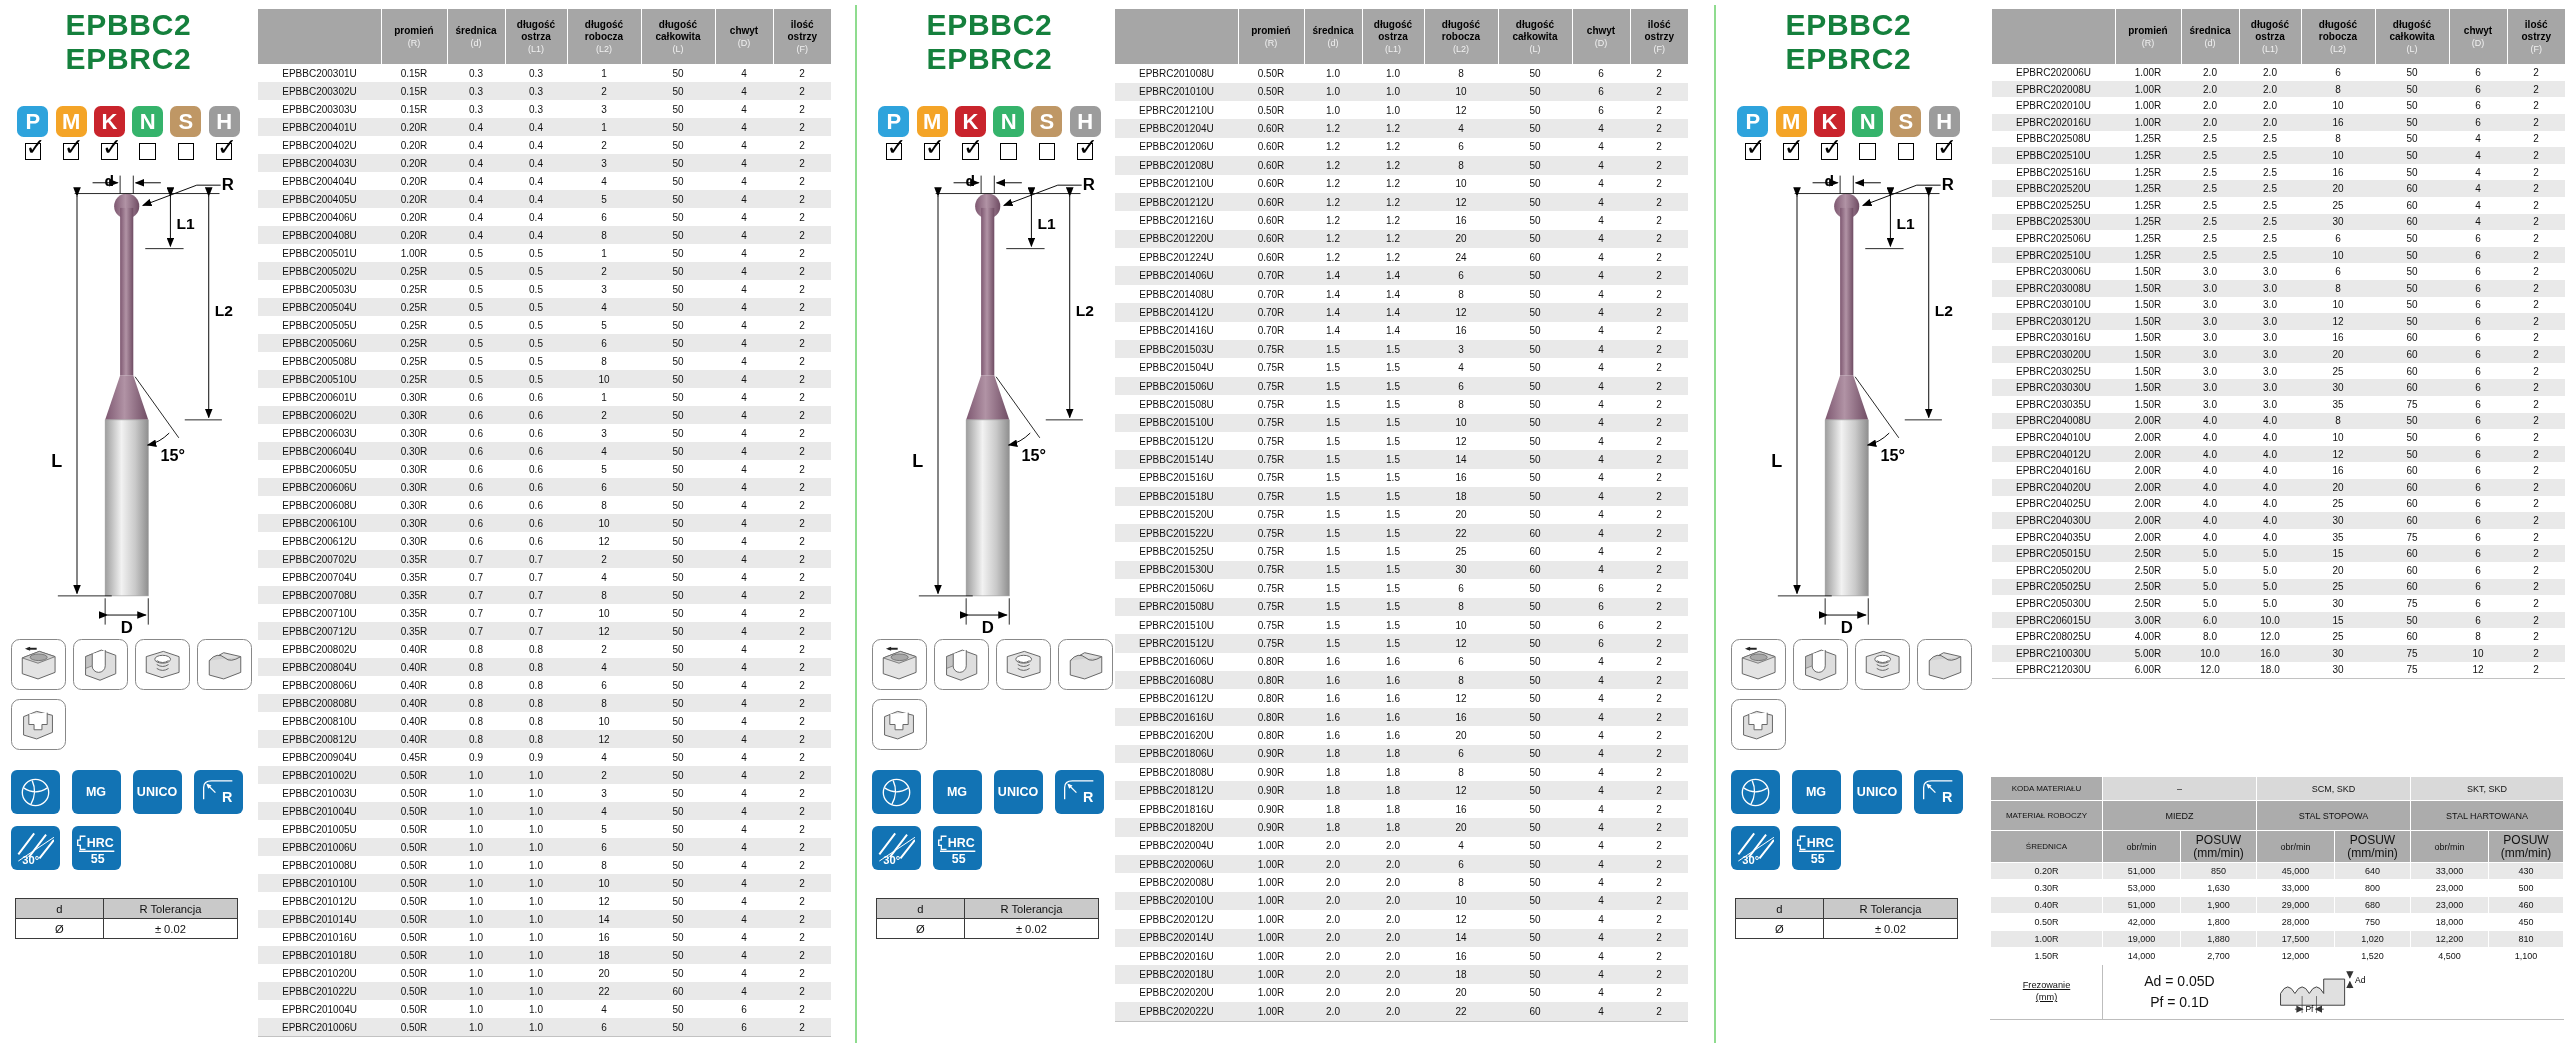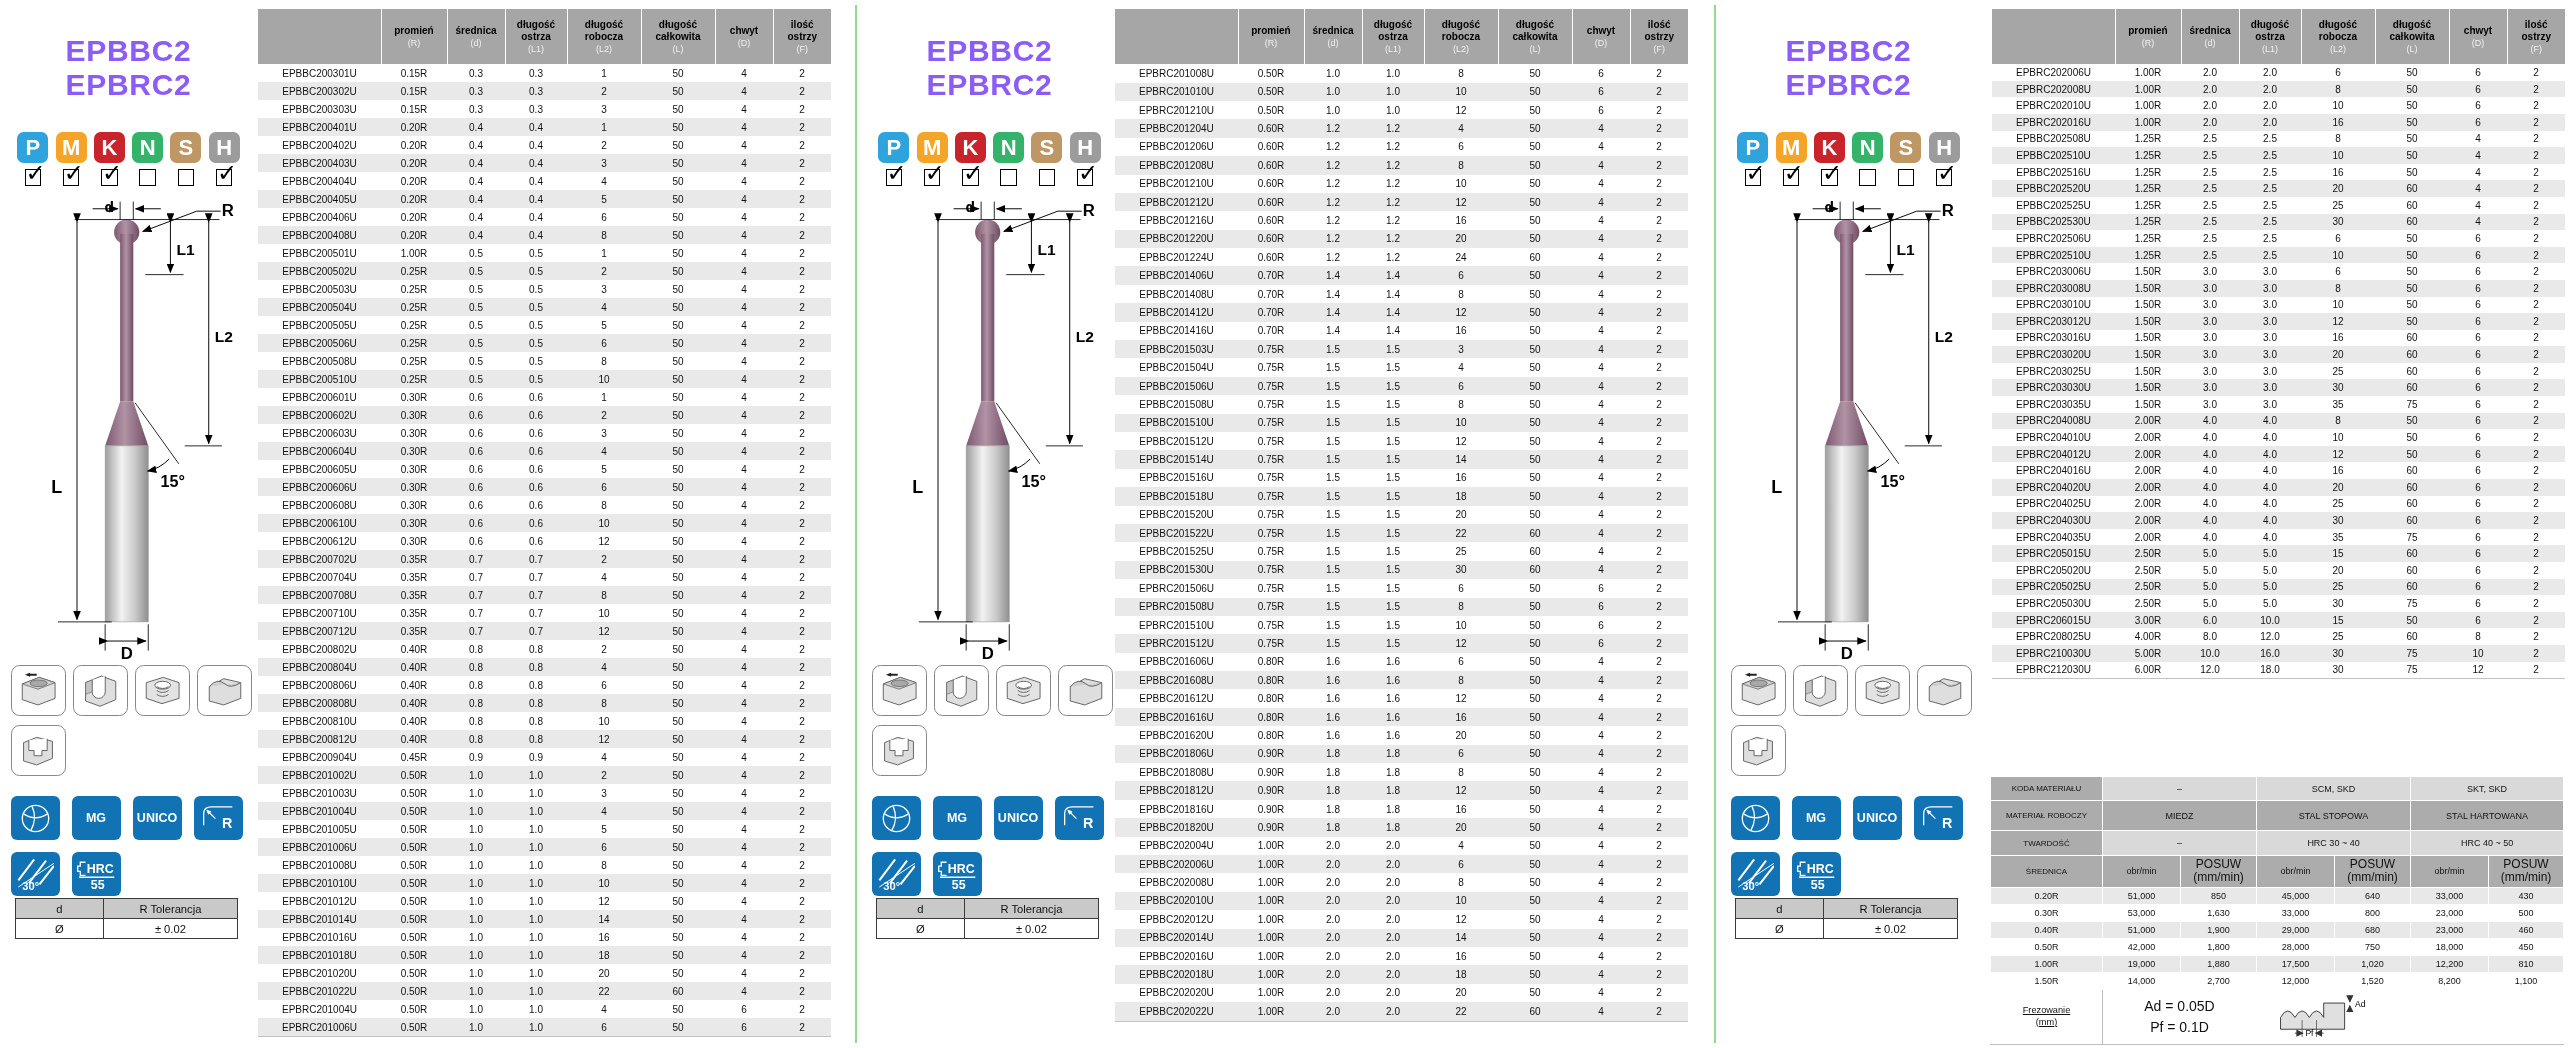--- a/index.html
+++ b/index.html
@@ -3,22 +3,22 @@
 <meta charset="utf-8">
 <style>
   html,body{margin:0;padding:0;}
   body{width:2576px;height:1049px;position:relative;background:#fff;
        font-family:"Liberation Sans","DejaVu Sans",sans-serif;color:#111;overflow:hidden;}
   .divider{position:absolute;top:5.3px;height:1038px;width:2px;background:#8fdc8f;}
   .group{position:absolute;top:0;width:854px;height:1049px;}
 
   
   .panel{position:absolute;left:0;top:0;width:257px;height:1049px;}
-  .panel-title{margin-top:34px;text-align:center;font-size:30px;font-weight:bold;
-               letter-spacing:0.7px;line-height:34px;color:#8b5cf6;}
+  .panel-title{margin-top:8px;text-align:center;font-size:30px;font-weight:bold;
+               letter-spacing:0.7px;line-height:34px;color:#15803d;}
   .mat-icons{display:flex;gap:7.3px;justify-content:center;margin-top:30px;}
   .mat{width:31px;}
   .sq{width:31px;height:31px;border-radius:6.6px;color:#fff;font-size:22px;font-weight:bold;
       display:flex;align-items:center;justify-content:center;}
   .cb{width:14.5px;height:14.5px;border:1.6px solid #000;margin:6px auto 0;position:relative;background:#fff;}
   .tick{position:absolute;left:0px;top:-9.2px;font-size:24px;font-weight:bold;color:#000;line-height:1;}
 
   .tool-diagram{display:block;margin:12px auto 0;}
 
   .feat-icons{display:grid;grid-template-columns:repeat(4,53px);gap:9.2px;margin:6.6px 0 0 10.5px;}
@@ -2172,26 +2172,20 @@
       <td class="val" colspan="2">SCM, SKD</td>
       <td class="val" colspan="2">SKT, SKD</td>
     </tr>
     <tr style="height:30px">
       <td class="hd" style="font-size:8px;line-height:1.25">MATERIAŁ
 ROBOCZY</td>
       <td class="hd" colspan="2">MIEDZ</td>
       <td class="hd" colspan="2">STAL STOPOWA</td>
       <td class="hd" colspan="2">STAL HARTOWANA</td>
     </tr>
-    <tr style="height:24.4px">
-      <td class="hd" style="font-size:8px">TWARDOŚĆ</td>
-      <td class="val" colspan="2">–</td>
-      <td class="val" colspan="2">HRC 30 ~ 40</td>
-      <td class="val" colspan="2">HRC 40 ~ 50</td>
-    </tr>
     <tr style="height:32px">
       <td class="hd" style="font-size:8px">ŚREDNICA</td>
       <td class="hd">obr/min</td>
       <td class="hd">
             <span class="small">POSUW</span>
             <span class="small">(mm/min)</span>
           </td>
       <td class="hd">obr/min</td>
       <td class="hd">
             <span class="small">POSUW</span>
@@ -2249,21 +2243,21 @@
           <td>1,020</td>
           <td>12,200</td>
           <td>810</td>
         </tr>
         <tr class="alt1" style="height: 17px;">
           <td>1.50R</td>
           <td>14,000</td>
           <td>2,700</td>
           <td>12,000</td>
           <td>1,520</td>
-          <td>8,200</td>
+          <td>4,500</td>
           <td>1,100</td>
         </tr>
       </tbody>
     <tbody>
         <tr class="frez" style="height:55px">
       <td class="flabel">
         <span>Frezowanie</span><br>
         <span>(mm)</span>
       </td>
       <td colspan="2" style="font-size:14px;line-height:1.5">

